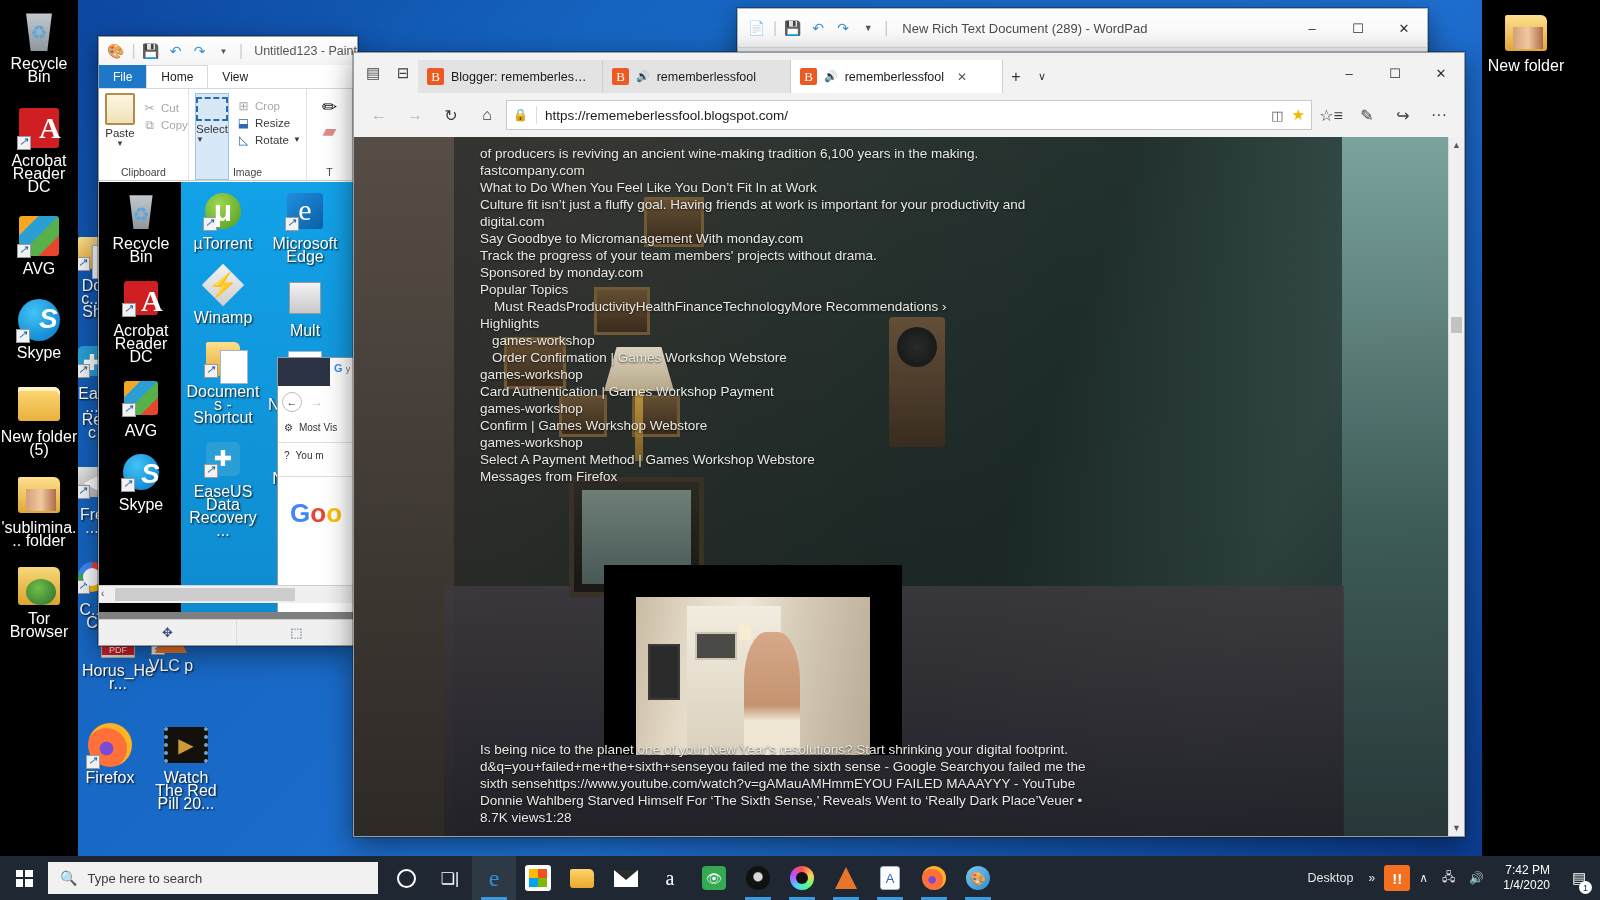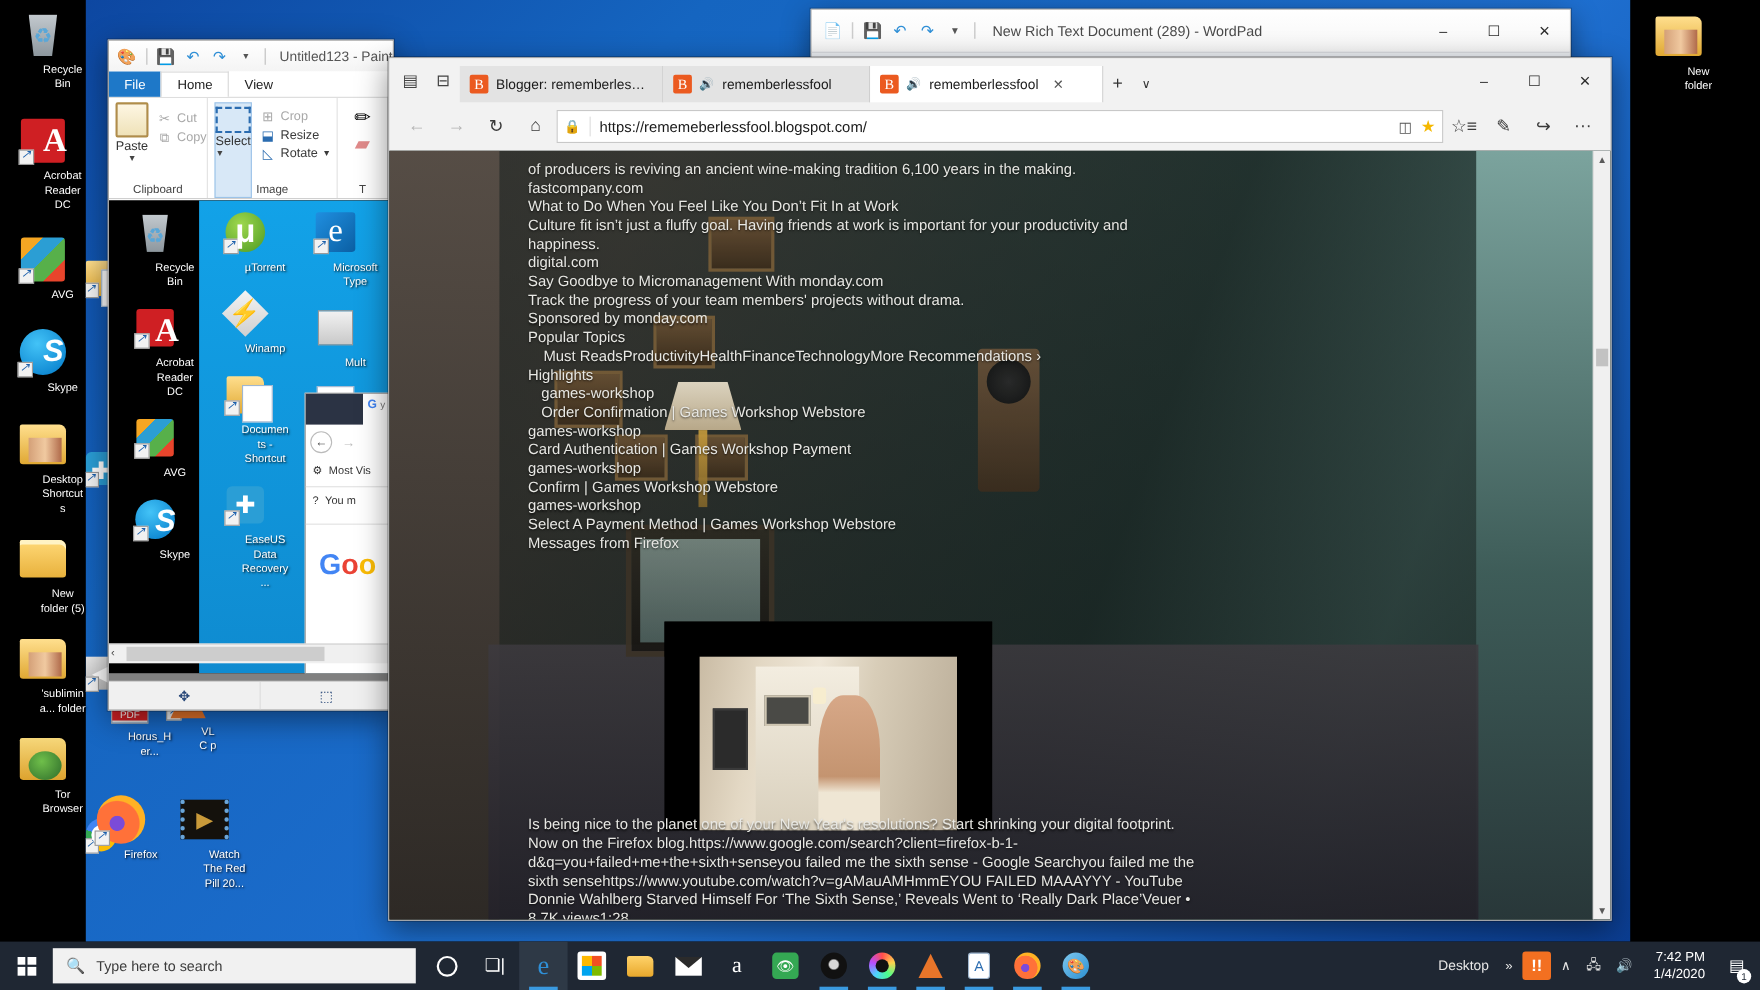--- a/index.html
+++ b/index.html
@@ -23,24 +23,23 @@
 
   
   .dcol { position: absolute; width: 78px; }
   .dicon { width: 78px; text-align: center; margin-bottom: 6px; }
   .dicon .glyph {
     width: 46px; height: 46px; margin: 0 auto 3px; position: relative;
     display: flex; align-items: center; justify-content: center;
     font-size: 26px; color: #fff;
   }
   .dicon .lbl {
-    color: #fff; font-size: 10px; line-height: 13px;
+    color: #fff; font-size: 16px; line-height: 13px;
     text-shadow: 1px 1px 2px rgba(0,0,0,.95);
     word-wrap: break-word;
-    margin-left: 36px;
   }
   .shortcut-arrow {
     position: absolute; left: -2px; bottom: -2px; width: 14px; height: 14px;
     background: #f2f2f2; border: 1px solid #9a9a9a;
   }
   .shortcut-arrow::after {
     content: "↗"; position: absolute; left: 1px; top: -3px;
     font-size: 11px; color: #1b5fab; line-height: 14px;
   }
 
@@ -283,26 +282,20 @@
     <div class="dicon" style="margin-bottom:22px;">
       <div class="glyph">
           <span class="ic-skype" style="width:42px;height:42px;display:block;position:relative;">
             <i class="shortcut-arrow"></i>
           </span>
         </div>
       <div class="lbl">Skype</div>
     </div>
     <div class="dicon" style="margin-bottom:16px;">
       <div class="glyph">
-          <span class="ic-folder-pic" style="width:42px;height:36px;display:block;position:relative;"></span>
-        </div>
-      <div class="lbl">Desktop Shortcuts</div>
-    </div>
-    <div class="dicon" style="margin-bottom:16px;">
-      <div class="glyph">
           <span class="ic-folder" style="width:42px;height:34px;display:block;position:relative;"></span>
         </div>
       <div class="lbl">New folder (5)</div>
     </div>
     <div class="dicon" style="margin-bottom:16px;">
       <div class="glyph">
           <span class="ic-folder-pic" style="width:42px;height:36px;display:block;position:relative;"></span>
         </div>
       <div class="lbl">'sublimina... folder</div>
     </div>
@@ -558,21 +551,21 @@
           </div>
         </div>
 
         <div style="position:absolute;left:166px;top:6px;width:80px;">
           <div class="dicon" style="width:80px;margin-bottom:12px;">
             <div class="glyph">
                 <span class="ic-edge" style="width:36px;height:36px;display:flex;position:relative;align-items:center;justify-content:center;">
                   <i class="shortcut-arrow"></i>
                 </span>
               </div>
-            <div class="lbl">Microsoft Type</div>
+            <div class="lbl">Microsoft Edge</div>
           </div>
           <div class="dicon" style="width:80px;margin-bottom:12px;">
             <div class="glyph">
                 <span class="ic-multi" style="width:32px;height:32px;display:block;position:relative;"></span>
               </div>
             <div class="lbl">Mult</div>
           </div>
           <div class="dicon" style="width:80px;margin-bottom:12px;">
             <div class="glyph">
                 <span class="ic-newdoc" style="display:block;position:relative;"></span>
@@ -698,21 +691,20 @@
         </div>
         <div class="wallphone"></div>
         <div class="tv"></div>
       </div>
 
       <div class="page-text">
         <div class="ln">of producers is reviving an ancient wine-making tradition 6,100 years in the making.</div>
         <div class="ln">fastcompany.com</div>
         <div class="ln">What to Do When You Feel Like You Don’t Fit In at Work</div>
         <div class="ln">Culture fit isn’t just a fluffy goal. Having friends at work is important for your productivity and</div>
-        <div class="ln">happiness.</div>
         <div class="ln">digital.com</div>
         <div class="ln">Say Goodbye to Micromanagement With monday.com</div>
         <div class="ln">Track the progress of your team members' projects without drama.</div>
         <div class="ln">Sponsored by monday.com</div>
         <div class="ln">Popular Topics</div>
         <div class="ln indent1">Must ReadsProductivityHealthFinanceTechnologyMore Recommendations ›</div>
         <div class="ln">Highlights</div>
         <div class="ln indent2">games-workshop</div>
         <div class="ln indent2">Order Confirmation | Games Workshop Webstore</div>
         <div class="ln">games-workshop</div>
@@ -730,21 +722,20 @@
           <div class="picture"></div>
           <div class="doorway"></div>
           <div class="picture2"></div>
           <div class="sconce"></div>
           <div class="person"></div>
         </div>
       </div>
 
       <div class="pagetext-bottom">
         <div class="ln">Is being nice to the planet one of your New Year's resolutions? Start shrinking your digital footprint.</div>
-        <div class="ln">Now on the Firefox blog.https://www.google.com/search?client=firefox-b-1-</div>
         <div class="ln">d&amp;q=you+failed+me+the+sixth+senseyou failed me the sixth sense - Google Searchyou failed me the</div>
         <div class="ln">sixth sensehttps://www.youtube.com/watch?v=gAMauAMHmmEYOU FAILED MAAAYYY - YouTube</div>
         <div class="ln">Donnie Wahlberg Starved Himself For ‘The Sixth Sense,’ Reveals Went to ‘Really Dark Place’Veuer •</div>
         <div class="ln">8.7K views1:28</div>
       </div>
 
       <div class="vscroll">
         <div class="arr" style="top:3px;">▲</div>
         <div class="thumb"></div>
         <div class="arr" style="bottom:3px;">▼</div>

